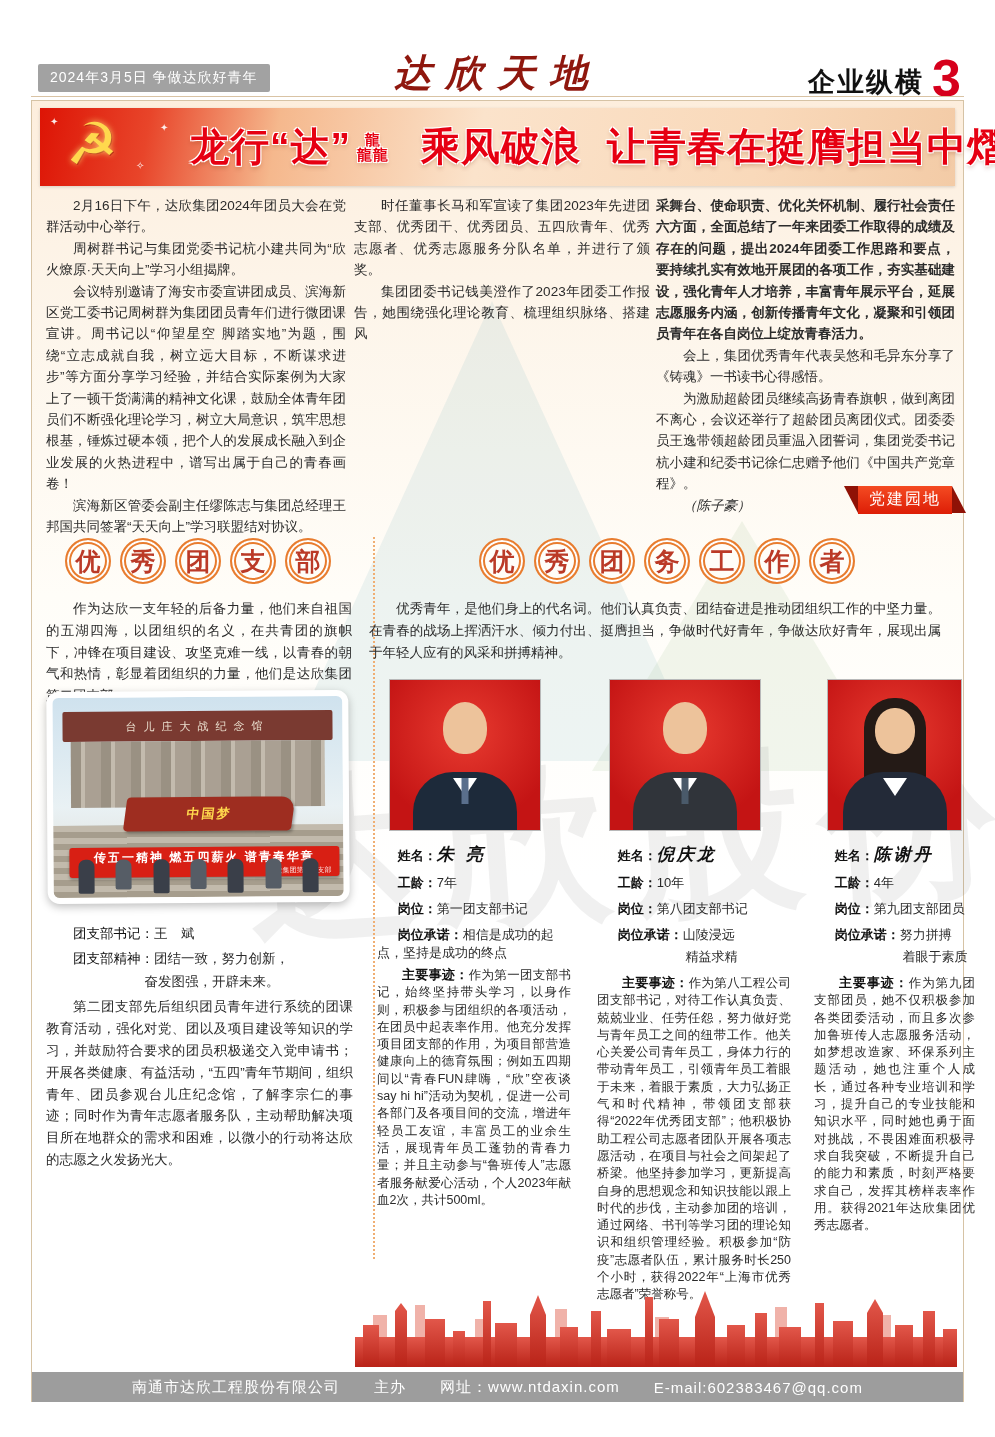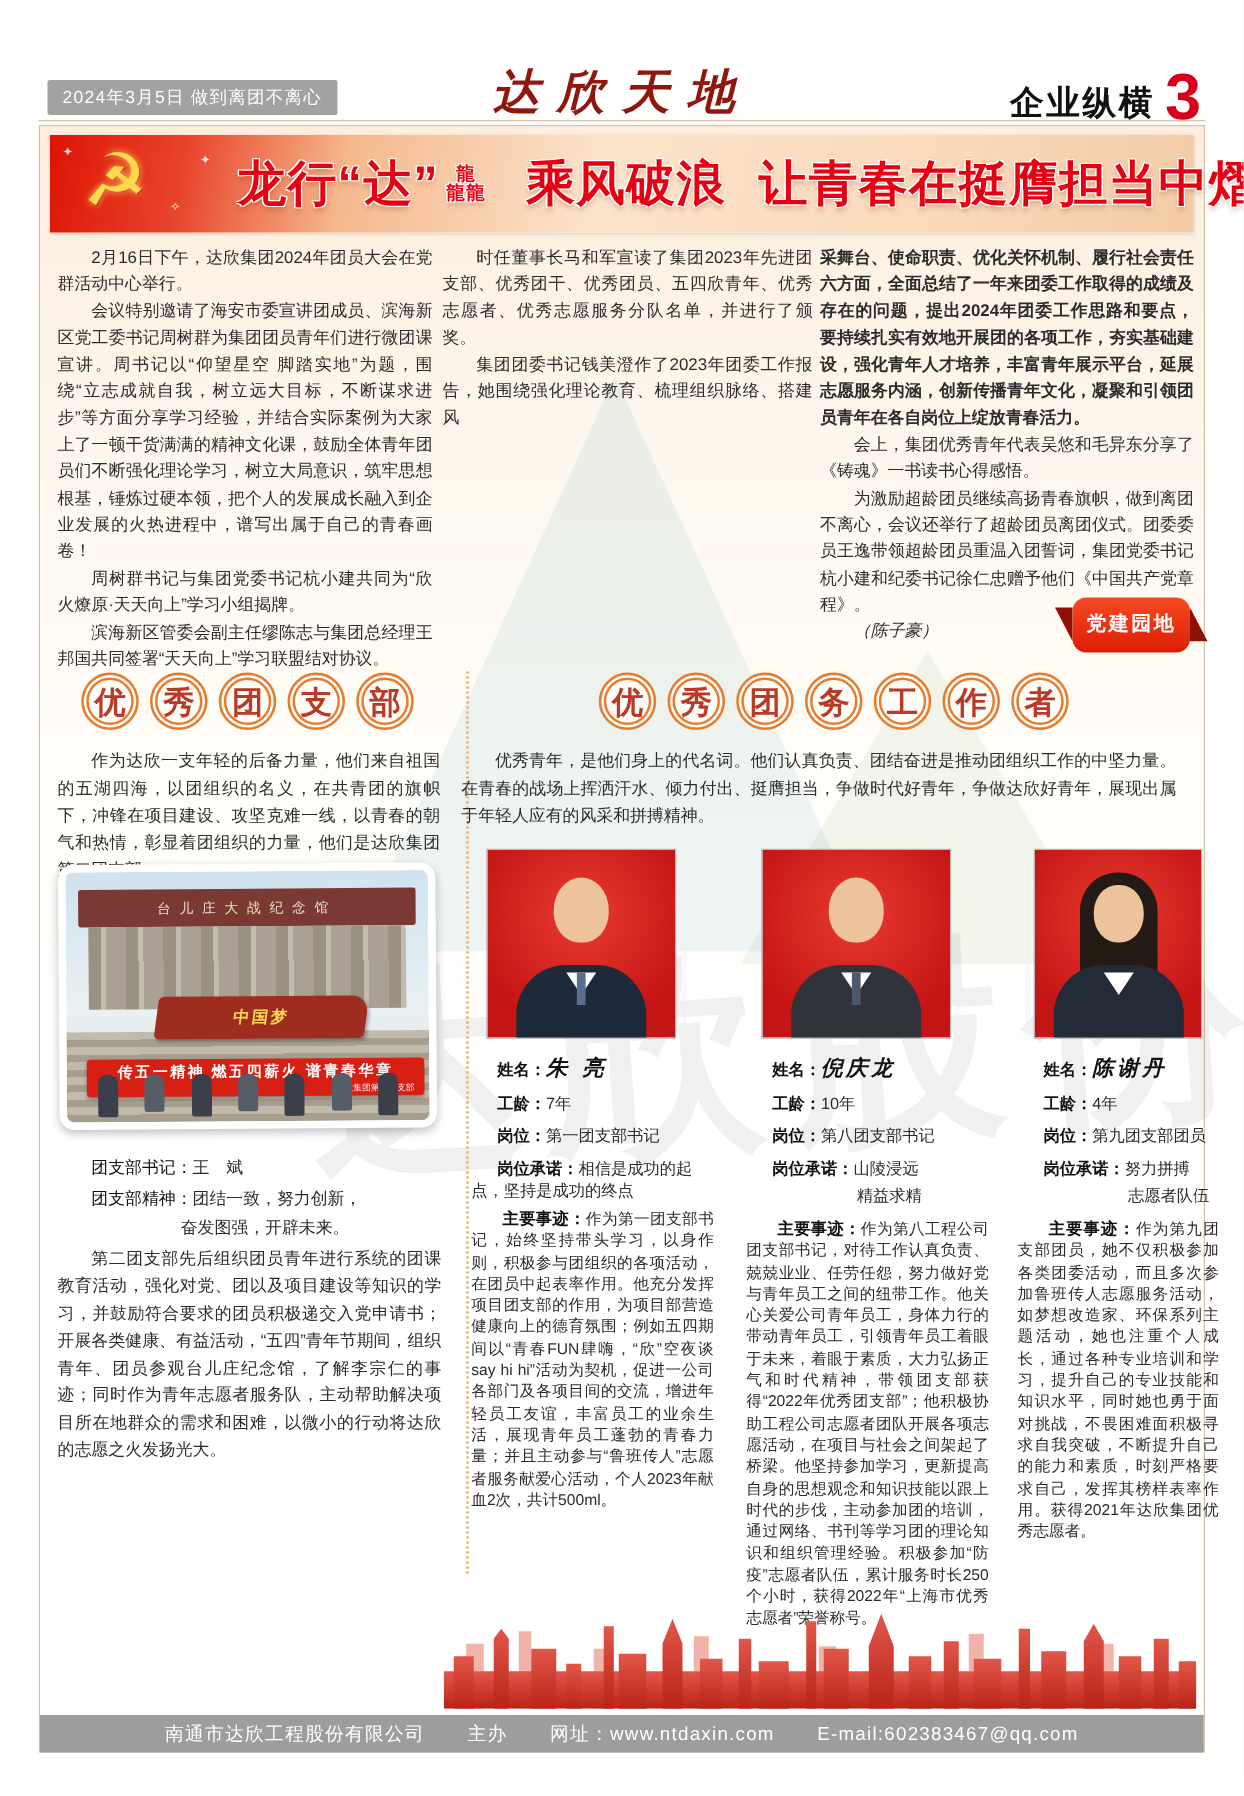--- a/index.html
+++ b/index.html
@@ -54,23 +54,23 @@
   .col { font-size:13.5px; line-height:21.4px; color:#2b2b2b; text-align:justify; }
   .col p { text-indent:2em; }
   .col p.noind { text-indent:0;font-weight:bold; }
   .c1 { left:14px; top:94px; width:300px; }
   .c2 { left:322px; top:94px; width:296px; }
   .c3 { left:624px; top:94px; width:299px; }
   .byline { font-family:"DejaVu Serif", serif; font-style:italic; }
 
   .badge { left:812px; top:385px; width:122px; height:27px; display:flex; align-items:center; }
   .badge .tri-l { width:0; height:0; border-top:27px solid #8f1206; border-left:14px solid transparent; }
-  .badge .box { flex:1; height:44px; background:linear-gradient(180deg,#f44b22,#dd1d06);
-                color:#fff; font-weight:bold; font-size:16px; letter-spacing:2px;
-                display:flex; align-items:center; justify-content:center;border-radius:11px; }
+  .badge .box { flex:1; height:28px; background:linear-gradient(180deg,#f44b22,#dd1d06);
+                color:#fff; font-weight:normal; font-size:16px; letter-spacing:2px;
+                display:flex; align-items:center; justify-content:center; }
   .badge .tri-r { width:0; height:0; border-bottom:27px solid #8f1206; border-right:14px solid transparent; }
 
   
   .vdiv { left:341px; top:436px; height:722px; border-left:2px dotted #f0ae72; }
 
   
   .circles { display:flex; justify-content:center; gap:9px; }
   .circles .ch { width:46px; height:46px; border-radius:50%; border:2px solid #e87c2e;
                  box-shadow:inset 0 0 0 2px #fff, inset 0 0 0 4px #e87c2e; background:#fffdf8;
                  display:flex; align-items:center; justify-content:center;
@@ -148,21 +148,21 @@
 
   
   .footer { left:0px; top:1271px; width:931px; height:30px; background:#9d9d9d; color:#fff;
             display:flex; align-items:center; justify-content:center; gap:34px; font-size:15px; letter-spacing:1px; }
 </style>
 </head>
 <body>
 
 <div class="page">
 
-  <div class="abs hdr-date">2024年3月5日  做到离团不离心</div>
+  <div class="abs hdr-date">2024年3月5日  争做达欣好青年</div>
   <div class="abs masthead">达欣天地</div>
   <div class="abs hdr-right">
     <span class="section-label">企业纵横</span>
     <span class="page-no">3</span>
   </div>
   <div class="abs hdr-rule"></div>
 
   <div class="abs frame">
 
     <div class="abs wm-tri t1"></div>
@@ -184,22 +184,22 @@
           </span>
         <span class="hl-gap"></span>
         <span>乘风破浪</span>
         <span class="hl-gap"></span>
         <span>让青春在挺膺担当中熠熠生辉</span>
       </div>
     </div>
 
     <div class="abs col c1">
       <p>2月16日下午，达欣集团2024年团员大会在党群活动中心举行。</p>
+      <p>周树群书记与集团党委书记杭小建共同为“欣火燎原·天天向上”学习小组揭牌。</p>
       <p>会议特别邀请了海安市委宣讲团成员、滨海新区党工委书记周树群为集团团员青年们进行微团课宣讲。周书记以“仰望星空 脚踏实地”为题，围绕“立志成就自我，树立远大目标，不断谋求进步”等方面分享学习经验，并结合实际案例为大家上了一顿干货满满的精神文化课，鼓励全体青年团员们不断强化理论学习，树立大局意识，筑牢思想根基，锤炼过硬本领，把个人的发展成长融入到企业发展的火热进程中，谱写出属于自己的青春画卷！</p>
-      <p>周树群书记与集团党委书记杭小建共同为“欣火燎原·天天向上”学习小组揭牌。</p>
       <p>滨海新区管委会副主任缪陈志与集团总经理王邦国共同签署“天天向上”学习联盟结对协议。</p>
     </div>
     <div class="abs col c2">
       <p>时任董事长马和军宣读了集团2023年先进团支部、优秀团干、优秀团员、五四欣青年、优秀志愿者、优秀志愿服务分队名单，并进行了颁奖。</p>
       <p>集团团委书记钱美澄作了2023年团委工作报告，她围绕强化理论教育、梳理组织脉络、搭建风</p>
     </div>
     <div class="abs col c3">
       <p class="noind">采舞台、使命职责、优化关怀机制、履行社会责任六方面，全面总结了一年来团委工作取得的成绩及存在的问题，提出2024年团委工作思路和要点，要持续扎实有效地开展团的各项工作，夯实基础建设，强化青年人才培养，丰富青年展示平台，延展志愿服务内涵，创新传播青年文化，凝聚和引领团员青年在各自岗位上绽放青春活力。</p>
       <p>会上，集团优秀青年代表吴悠和毛异东分享了《铸魂》一书读书心得感悟。</p>
       <p>为激励超龄团员继续高扬青春旗帜，做到离团不离心，会议还举行了超龄团员离团仪式。团委委员王逸带领超龄团员重温入团誓词，集团党委书记杭小建和纪委书记徐仁忠赠予他们《中国共产党章程》。</p>
@@ -302,21 +302,21 @@
       <div class="prow"><span class="lbl">岗位承诺：</span><span>山陵浸远</span></div>
       <div class="promise-l2">精益求精</div>
       <p class="deeds"><span class="lbl">主要事迹：</span><span>作为第八工程公司团支部书记，对待工作认真负责、兢兢业业、任劳任怨，努力做好党与青年员工之间的纽带工作。他关心关爱公司青年员工，身体力行的带动青年员工，引领青年员工着眼于未来，着眼于素质，大力弘扬正气和时代精神，带领团支部获得“2022年优秀团支部”；他积极协助工程公司志愿者团队开展各项志愿活动，在项目与社会之间架起了桥梁。他坚持参加学习，更新提高自身的思想观念和知识技能以跟上时代的步伐，主动参加团的培训，通过网络、书刊等学习团的理论知识和组织管理经验。积极参加“防疫”志愿者队伍，累计服务时长250个小时，获得2022年“上海市优秀志愿者”荣誉称号。</span></p>
     </div>
 
     <div class="abs profile pf3">
       <div class="prow"><span class="lbl">姓名：</span><span class="pname">陈谢丹</span></div>
       <div class="prow"><span class="lbl">工龄：</span><span>4年</span></div>
       <div class="prow"><span class="lbl">岗位：</span><span>第九团支部团员</span></div>
       <div class="prow"><span class="lbl">岗位承诺：</span><span>努力拼搏</span></div>
-      <div class="promise-l2">志愿者队伍</div>
+      <div class="promise-l2">着眼于素质</div>
       <p class="deeds"><span class="lbl">主要事迹：</span><span>作为第九团支部团员，她不仅积极参加各类团委活动，而且多次参加鲁班传人志愿服务活动，如梦想改造家、环保系列主题活动，她也注重个人成长，通过各种专业培训和学习，提升自己的专业技能和知识水平，同时她也勇于面对挑战，不畏困难面积极寻求自我突破，不断提升自己的能力和素质，时刻严格要求自己，发挥其榜样表率作用。获得2021年达欣集团优秀志愿者。</span></p>
     </div>
 
     <svg class="abs skyline" viewBox="0 0 602 100">
       <defs>
         <linearGradient id="skg" x1="0" y1="0" x2="0" y2="1">
           <stop offset="0" stop-color="#e2574a"></stop>
             <stop offset="1" stop-color="#b92318"></stop>
         </linearGradient>
       </defs>

